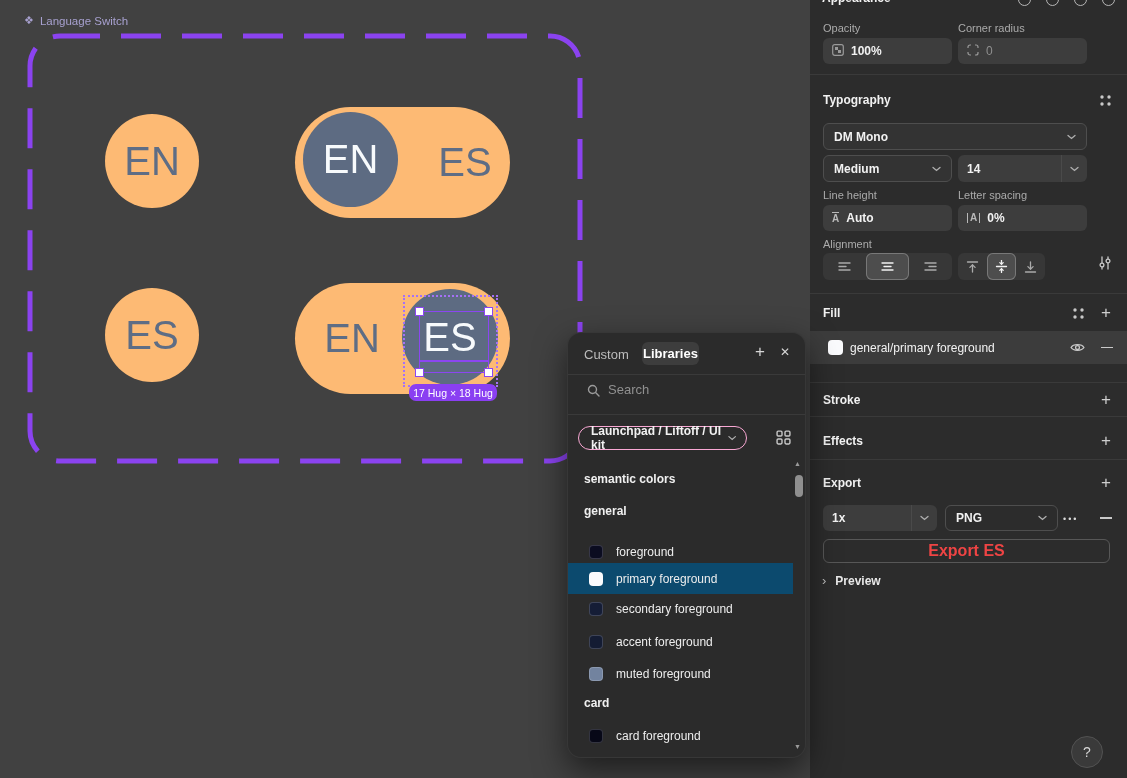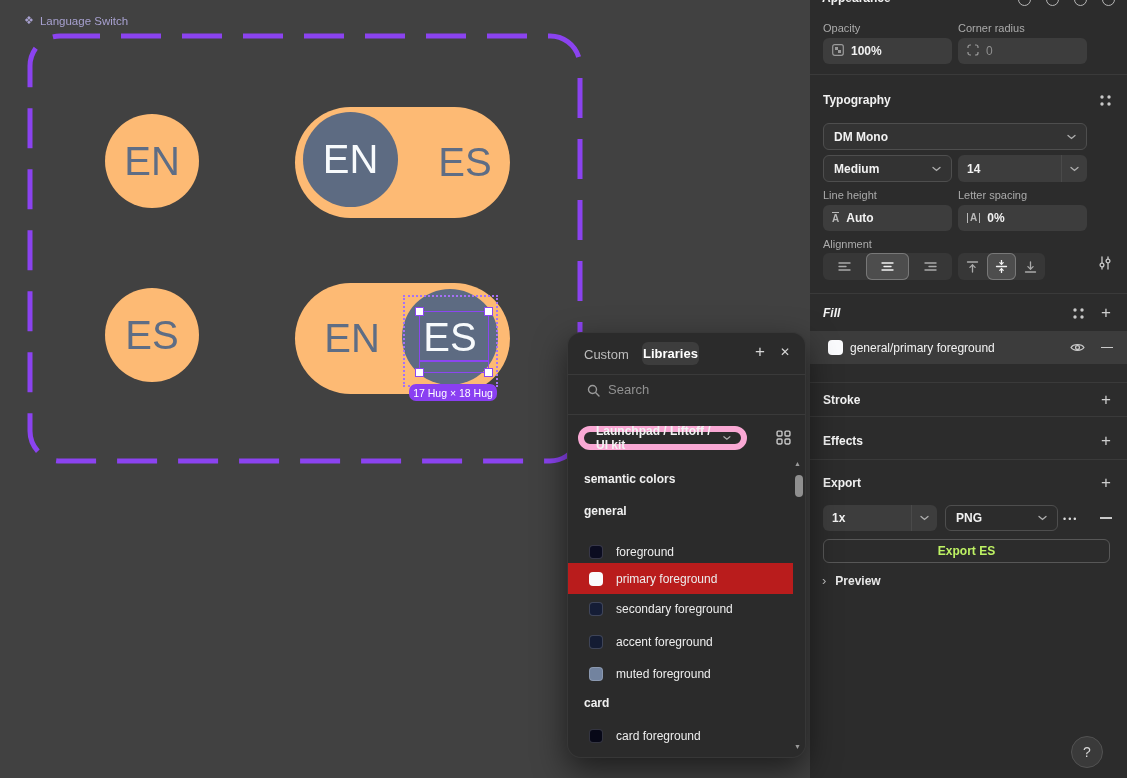--- a/index.html
+++ b/index.html
@@ -34,26 +34,26 @@
   
   .lib-panel { left:567px; top:332px; width:239px; height:426px; background:#2B2B2B;
     border-radius:14px; border:1px solid rgba(255,255,255,.06);
     box-shadow:0 12px 32px rgba(0,0,0,.55); z-index:5; }
   .lib-panel .divider { position:absolute; left:0; right:0; height:1px; background:#3A3A3A; }
   .tab { font-size:13px; color:#BDBDBD; }
   .tab.active { background:#3D3D3D; border-radius:6px; color:#fff; font-weight:700;
     display:flex; align-items:center; justify-content:center; }
   .icon-btn { color:#D6D6D6; display:flex; align-items:center; justify-content:center; cursor:default; }
   .placeholder { color:#909090; font-size:13px; }
-  .lib-select { left:10px; top:93px; width:169px; height:24px; border:6px solid #f9a8d4; border-radius:13px;
+  .lib-select { left:10px; top:93px; width:169px; height:24px; border:1px solid #f9a8d4; border-radius:13px;
     display:flex; align-items:center; padding:0 10px 0 12px; color:#F2F2F2; font-size:12px; font-weight:700; }
   .lib-select svg { margin-left:auto; }
   .list-header { font-size:12px; font-weight:700; color:#F0F0F0; }
   .list-row { position:absolute; left:0; width:225px; height:30px; display:flex; align-items:center; padding-left:21px; gap:13px; }
-  .list-row.selected { background:#b91c1c; height:31px; }
+  .list-row.selected { background:#0c4a6e; height:31px; }
   .swatch { width:14px; height:14px; border-radius:4px; border:1px solid rgba(255,255,255,.18); flex:0 0 auto; }
   .list-label { font-size:12px; font-weight:500; color:#EDEDED; }
   .scroll-arrow { color:#9A9A9A; font-size:7px; line-height:7px; }
   .scroll-thumb { left:227px; top:142px; width:8px; height:22px; background:#8F8F8F; border-radius:4px; }
 
   
   .inspector { left:810px; top:0; width:317px; height:778px; background:#2C2C2C; z-index:4; }
   .inspector .divider { position:absolute; left:0; right:0; height:1px; background:#3A3A3A; }
   .sec-title { font-size:12px; font-weight:700; color:#F2F2F2; }
   .small-label { font-size:11px; color:#ABABAB; }
@@ -66,21 +66,21 @@
   .chev-zone { margin-left:auto; height:100%; display:flex; align-items:center; padding-left:8px; border-left:1px solid #4A4A4A; }
   .align-group { background:#373737; border-radius:6px; display:flex; height:27px; }
   .align-cell { flex:1; display:flex; align-items:center; justify-content:center; border-radius:6px; }
   .align-cell.active { background:#4D4D4D; box-shadow:inset 0 0 0 1px #787878; }
   .fill-row { left:0; top:331px; width:317px; height:33px; background:#3C3C3C; display:flex; align-items:center; }
   .plus { font-size:17px; font-weight:300; color:#CFCFCF; line-height:17px; }
   .minus-bar { width:12px; height:1.5px; background:#C9C9C9; display:inline-block; }
   .lh-ic { font-size:10px; color:#B9B9B9; border-top:1px solid #B9B9B9; padding-top:1px; line-height:10px; }
   .ls-ic { font-size:10px; color:#B9B9B9; border-left:1px solid #B9B9B9; border-right:1px solid #B9B9B9; padding:0 2px; line-height:10px; }
   .export-btn { left:13px; top:539px; width:287px; height:24px; border:1px solid #575757; border-radius:6px;
-    display:flex; align-items:center; justify-content:center; color:#bef264; font-size:12px; font-weight:700; }
+    display:flex; align-items:center; justify-content:center; color:#ef4444; font-size:16px; font-weight:700; }
   .ellipsis { font-size:9px; letter-spacing:2px; color:#DADADA; }
   .top-ic { width:13px; height:13px; border:1.5px solid #BDBDBD; border-radius:50%; position:absolute; top:-7px; opacity:.95; }
 
   .help-btn { left:1071px; top:736px; width:32px; height:32px; border-radius:50%;
     background:#3A3A3A; border:1px solid #525252; color:#D6D6D6; font-size:14px;
     display:flex; align-items:center; justify-content:center; z-index:6; }
 </style>
 </head>
 <body>
 
@@ -313,21 +313,21 @@
     <span class="abs" style="left:288px; top:256px;">
       <svg width="14" height="14" viewBox="0 0 14 14" fill="none" stroke="#C9C9C9" stroke-width="1.3" stroke-linecap="round">
           <line x1="4" y1="1" x2="4" y2="13"></line>
           <circle cx="4" cy="9" r="1.9" fill="#2C2C2C"></circle>
           <line x1="10" y1="1" x2="10" y2="13"></line>
           <circle cx="10" cy="5" r="1.9" fill="#2C2C2C"></circle>
         </svg>
     </span>
     <div class="divider" style="top:293px;"></div>
 
-    <span class="abs sec-title" style="left:13px; top:306px;font-style:italic;">Fill</span>
+    <span class="abs sec-title" style="left:13px; top:306px;">Fill</span>
     <span class="abs" style="left:261px; top:306px;">
       <svg width="15" height="15" viewBox="0 0 15 15" fill="#C9C9C9">
           <circle cx="4" cy="4" r="1.7"></circle>
           <circle cx="11" cy="4" r="1.7"></circle>
           <circle cx="4" cy="11" r="1.7"></circle>
           <circle cx="11" cy="11" r="1.7"></circle>
         </svg>
     </span>
     <span class="abs plus" style="left:291px; top:304px;">+</span>
     <div class="fill-row abs">

